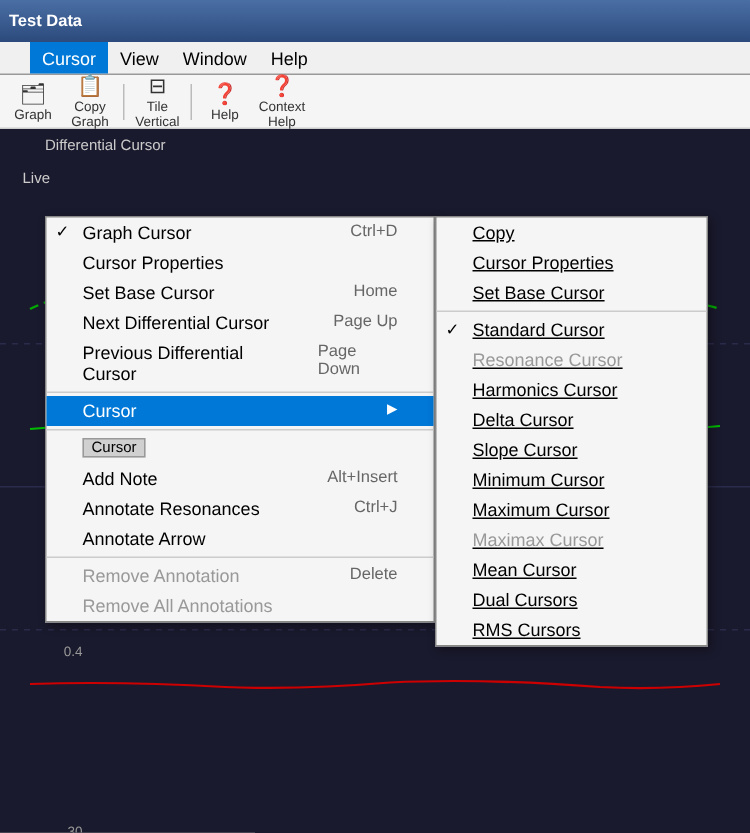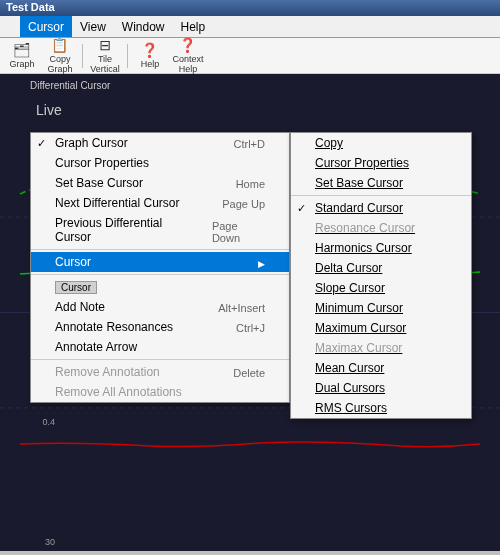--- a/index.html
+++ b/index.html
@@ -13,23 +13,23 @@
       position: relative;
     }
 
     
     .title-bar {
       background: linear-gradient(to bottom, #4a6fa5, #2c4a7c);
       color: white;
       padding: 3px 6px;
       font-size: 11px;
       font-weight: bold;
-      height: 16px;
-      display: flex;
-      align-items: flex-end;
+      height: 28px;
+      display: flex;
+      align-items: center;
     }
 
     
     .menu-bar {
       background: #f0f0f0;
       border-bottom: 1px solid #999;
       height: 22px;
       display: flex;
       align-items: center;
       padding: 0 4px;
@@ -116,21 +116,21 @@
       border: 1px solid #888;
       box-shadow: 2px 2px 6px rgba(0,0,0,0.4);
       z-index: 100;
       pointer-events: all;
     }
 
     .dropdown-item {
       padding: 3px 24px 3px 24px;
       cursor: pointer;
       display: flex;
-      align-items: flex-end;
+      align-items: flex-start;
       justify-content: space-between;
       position: relative;
       min-height: 20px;
       font-size: 12px;
       color: #000;
     }
     .dropdown-item.disabled {
       color: #999;
     }
     .dropdown-item.has-check::before {
@@ -182,23 +182,23 @@
       position: absolute;
       top: 6px;
       left: 30px;
       color: #ccc;
       font-size: 10px;
     }
 
     .live-label {
       position: absolute;
       top: 28px;
-      left: 36px;
+      left: 15px;
       color: #ccc;
-      font-size: 14px;
+      font-size: 10px;
     }
   </style>
 </head>
 <body>
 
 <div class="title-bar">
   <span>Test Data</span>
 </div>
 
 <div class="menu-bar">

